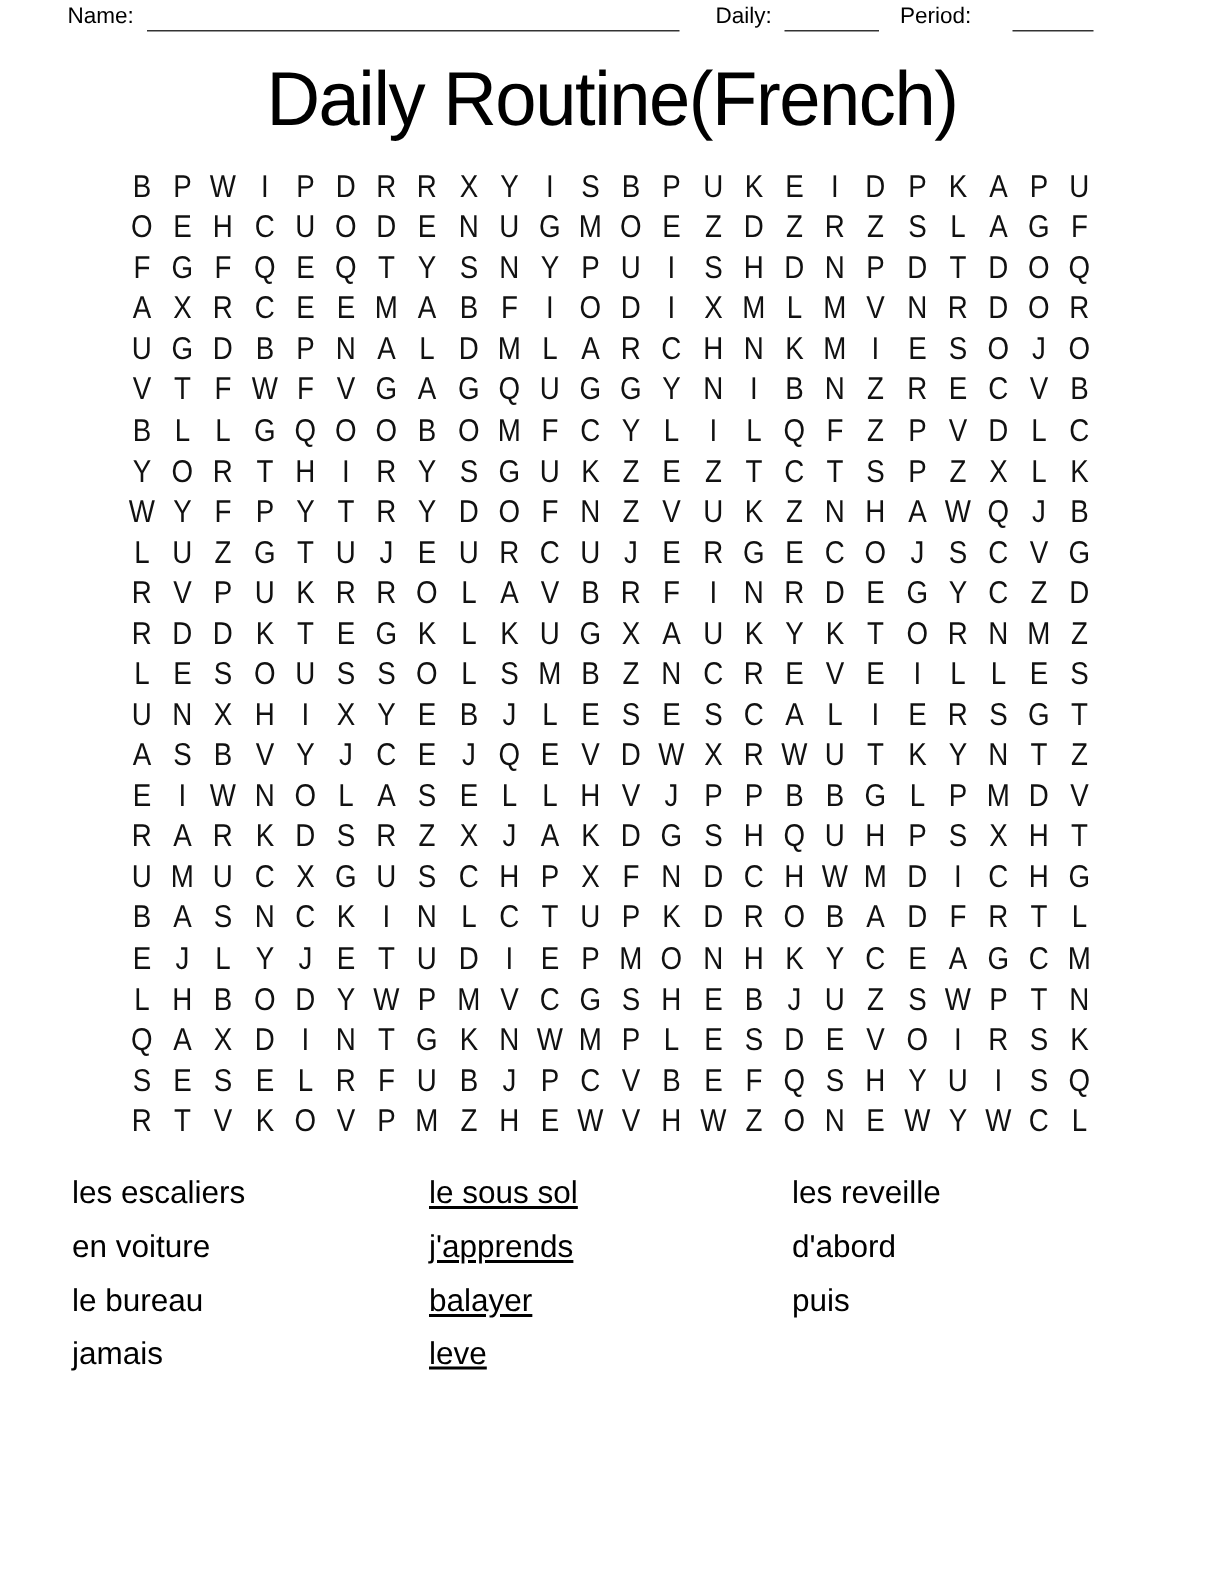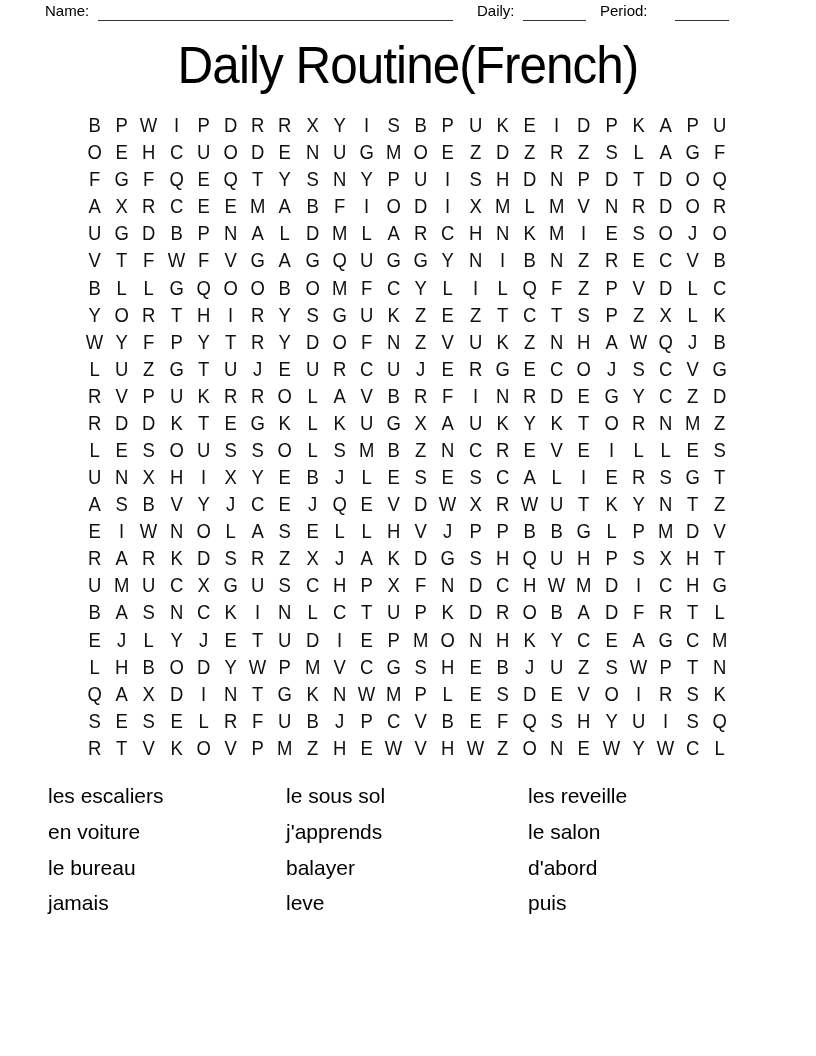--- a/index.html
+++ b/index.html
@@ -50,21 +50,21 @@
     display:flex; align-items:center; justify-content:center;
     font-size:21px; line-height:1;
     transform:scaleX(0.88);
     color:#111;
   }
 
   
   .wordlist { position:absolute; top:778px; left:0; width:816px; }
   .wordcol  { position:absolute; top:0; }
   #wordcol-0 { left:48px; }
-  #wordcol-1 { left:286px; }
+  #wordcol-1 { left:286px;text-decoration:underline; }
   #wordcol-2 { left:528px; }
   .word {
     font-size:21px; line-height:35.8px;
     color:#000; white-space:nowrap;
   }
 </style>
 </head>
 <body>
 
 <div class="page">
@@ -667,19 +667,18 @@
         <div class="word">jamais</div>
       </div>
       <div class="wordcol" id="wordcol-1">
         <div class="word">le sous sol</div>
         <div class="word">j'apprends</div>
         <div class="word">balayer</div>
         <div class="word">leve</div>
       </div>
       <div class="wordcol" id="wordcol-2">
         <div class="word">les reveille</div>
-        <div class="word">le salon</div>
         <div class="word">d'abord</div>
         <div class="word">puis</div>
       </div>
     </div>
 
 </div>
 
 </body></html>

